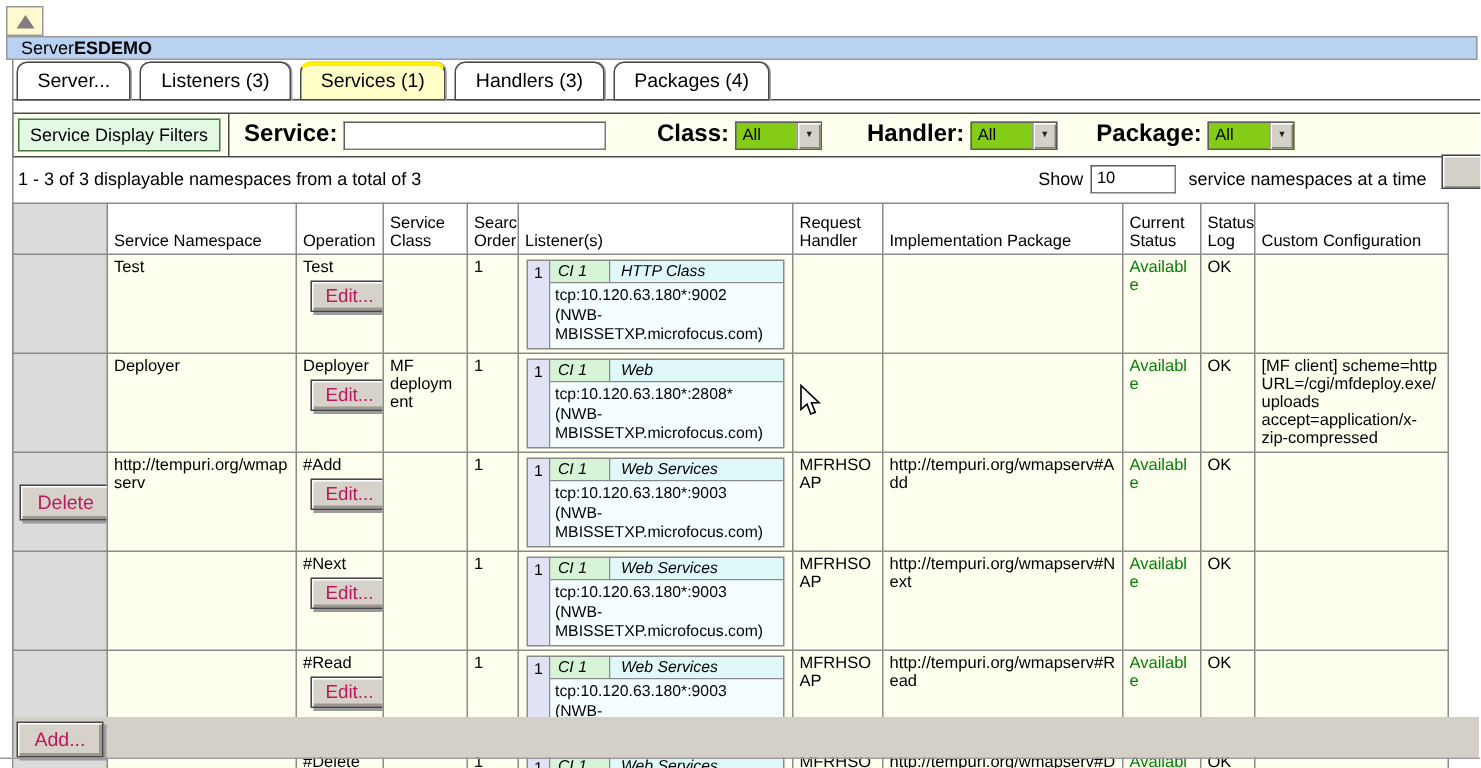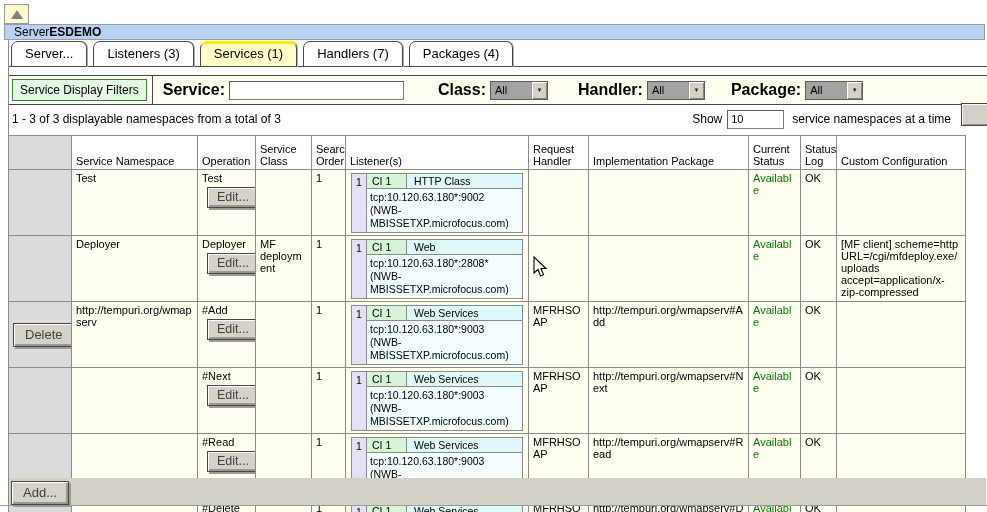--- a/index.html
+++ b/index.html
@@ -29,56 +29,56 @@
   .filterbar { position:absolute; left:8px; top:75px; right:0; height:30px; background:#FFFFF0;
     border-top:1px solid #4a4a4a; border-bottom:1px solid #4a4a4a; border-left:1px solid #4a4a4a;
     display:flex; align-items:center; }
   .filters-title-wrap { height:100%; display:flex; align-items:center; padding:0 5px 0 3px;
     border-right:1px solid #4a4a4a; }
   .filters-title { background:#E4F9E4; border:1px solid #447744; padding:3px 7px; font-size:12px; white-space:nowrap; }
   .flabel { font-weight:bold; font-size:16px; margin:0 4px 0 14px; white-space:nowrap; }
   .txtin { height:19px; border:1px solid #7c7c7c; border-top-color:#5c5c5c; border-left-color:#5c5c5c;
     background:#fff; font-family:"Liberation Sans",sans-serif; font-size:11px; padding:1px 3px; }
   .svc-in { width:175px; }
-  .fsel { display:inline-flex; align-items:stretch; border:1px solid #5c5c5c; background:#a3a3a3; height:19px; width:58px; }
+  .fsel { display:inline-flex; align-items:stretch; border:1px solid #5c5c5c; background:#84cc16; height:19px; width:58px; }
   .fsel-val { flex:1; padding:2px 2px 0 4px; font-size:11px; }
   .fsel-arrow { width:16px; background:#D4D0C8; border-left:1px solid #9a9a92;
     box-shadow:inset 1px 1px 0 #fff, inset -1px -1px 0 #84817a; display:flex; align-items:center;
     justify-content:center; font-size:6px; color:#222; }
 
   
   .infobar { position:absolute; left:8px; top:105px; right:0; height:28px; display:flex; align-items:center; font-size:12px; }
   .info-left { padding-left:4px; }
   .info-right { margin-left:auto; display:flex; align-items:center; padding-right:36px; }
   .show-in { width:57px; margin:0 8px 0 5px; }
   .cutoff-btn { position:absolute; left:961px; top:103px; width:32px; height:23px; background:#D4D0C8;
     border:1px solid #46464a; box-shadow:inset 1px 1px 0 #fff, inset -1px -1px 0 #9b988f; }
 
   
-  .btn { font-family:"Liberation Sans",sans-serif; font-size:13px; color:#404040; background:#D6D2C9;
+  .btn { font-family:"Liberation Sans",sans-serif; font-size:13px; color:#be185d; background:#D6D2C9;
     border:1px solid #46464a; box-shadow:inset 1px 1px 0 #fff, inset -2px -2px 0 #9b988f, 2px 2px 0 #9a9a9a;
     padding:3px 11px 4px 11px; cursor:default; }
   .editbtn { display:block; margin:3px 0 0 5px; padding:2px 9px 3px 9px; font-size:12.5px; }
   .addbtn { margin:3px 0 0 3px; }
 
   
   table.main { position:absolute; left:8px; top:135px; width:958px; border-collapse:collapse; table-layout:fixed; }
   table.main th, table.main td { border:1px solid #8a8a8a; font-size:11px; font-weight:normal;
     text-align:left; padding:2px 4px; overflow:hidden; }
   table.main th { background:#fff; vertical-align:bottom; height:34px; }
   table.main td { background:#FFFFF0; vertical-align:top; height:50px; word-wrap:break-word; }
   table.main th.ca, table.main td.ca { background:#DBDBDB; text-align:center; vertical-align:middle; }
   .avail { color:#007F00; }
 
   
   .lbox { display:flex; border:1px solid #8a8a8a; background:#fff; width:172px; margin:1px 0 0 1px; }
   .lix { width:15px; background:#E2E2F6; border-right:1px solid #8a8a8a; text-align:center;
     padding-top:2px; font-size:10.5px; }
   .lmain { flex:1; }
-  .lhead { display:flex; border-bottom:1px solid #8a8a8a; }
+  .lhead { display:flex; border-bottom:1px solid #8a8a8a;font-style:italic; }
   .lconv { width:40px; background:#D6F4D6; border-right:1px solid #8a8a8a; padding:1px 0 1px 5px; font-size:10.5px; }
   .lname { flex:1; background:#DFF9F9; padding:1px 0 1px 7px; font-size:10.5px; }
   .lbody { background:#F4FEFE; padding:2px 2px 2px 3px; font-size:10.5px; line-height:13px; }
 
   
   .bottomstrip { position:absolute; left:8px; top:478px; right:1px; height:27px; background:#D4D0C8; }
   .frame-left { position:absolute; left:8px; top:40px; width:1px; height:465px; background:#8a8a8a; }
   .frame-bottom { position:absolute; left:0; top:505px; width:987px; height:1px; background:#9a9a9a; }
 
   
@@ -96,21 +96,21 @@
     <div class="bluebar">
       <span>Server</span>
       <b>ESDEMO</b>
     </div>
   </div>
 
   <div class="tabstrip">
     <span class="tab">Server...</span>
     <span class="tab">Listeners (3)</span>
     <span class="tab active">Services (1)</span>
-    <span class="tab">Handlers (7)</span>
+    <span class="tab">Handlers (3)</span>
     <span class="tab">Packages (4)</span>
   </div>
 
   <div class="filterbar">
     <div class="filters-title-wrap">
       <span class="filters-title">Service Display Filters</span>
     </div>
     <span class="flabel" style="margin-left:10px;">Service:</span>
     <input class="txtin svc-in" type="text" value="" style="">
     <span class="flabel" style="margin-left:34px;">Class:</span>

